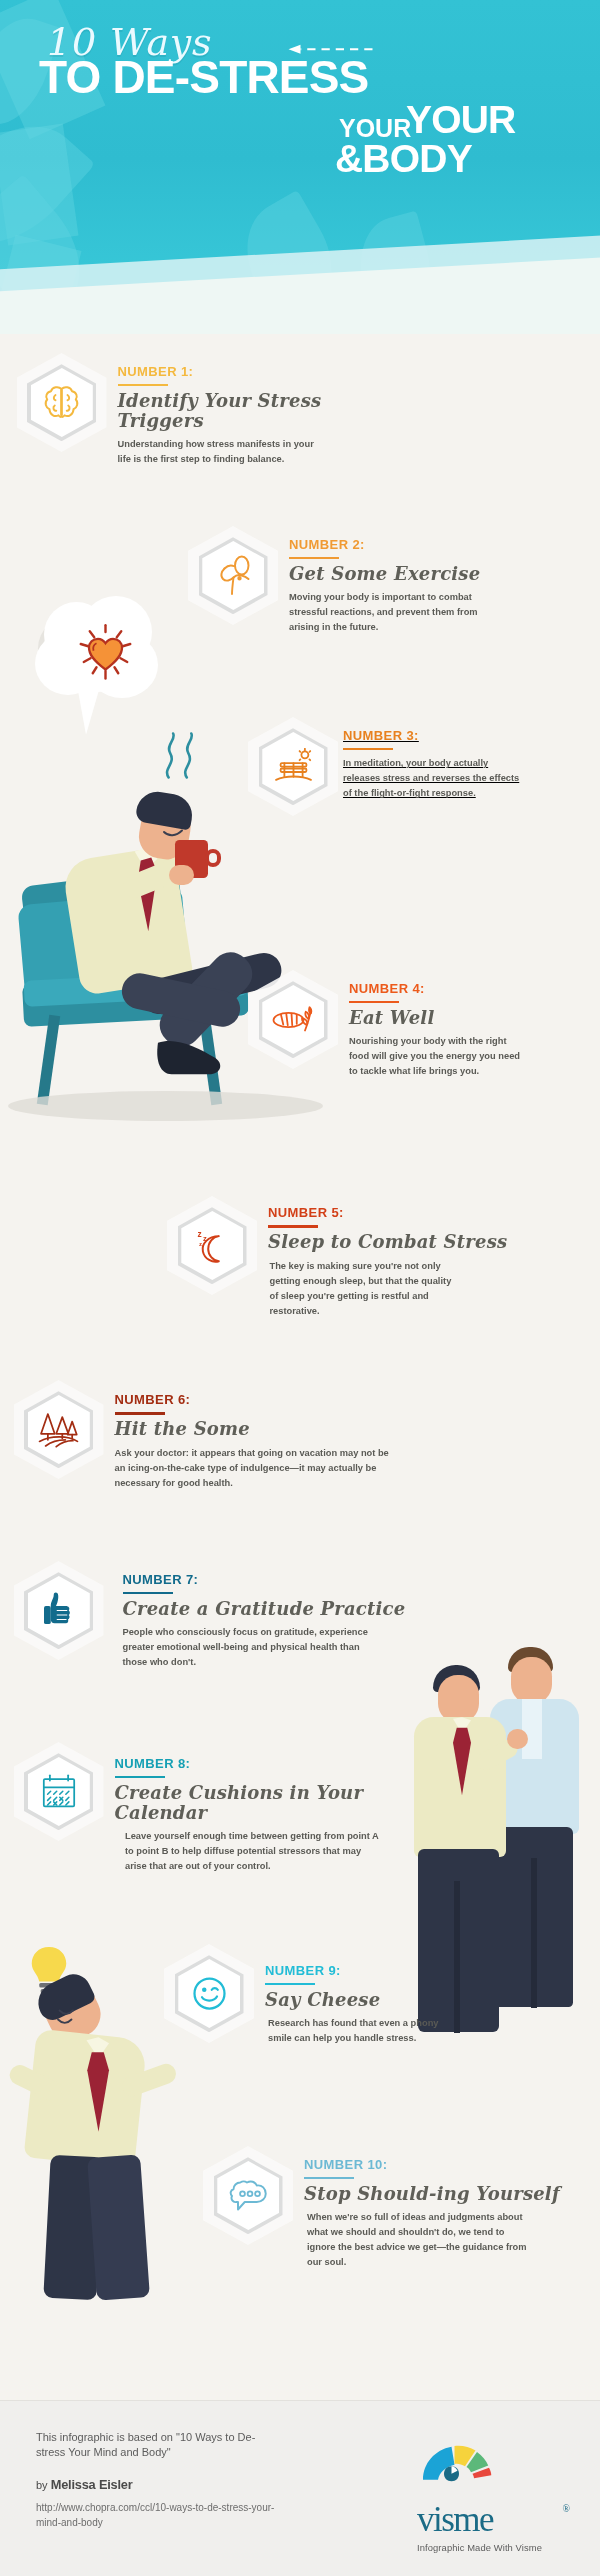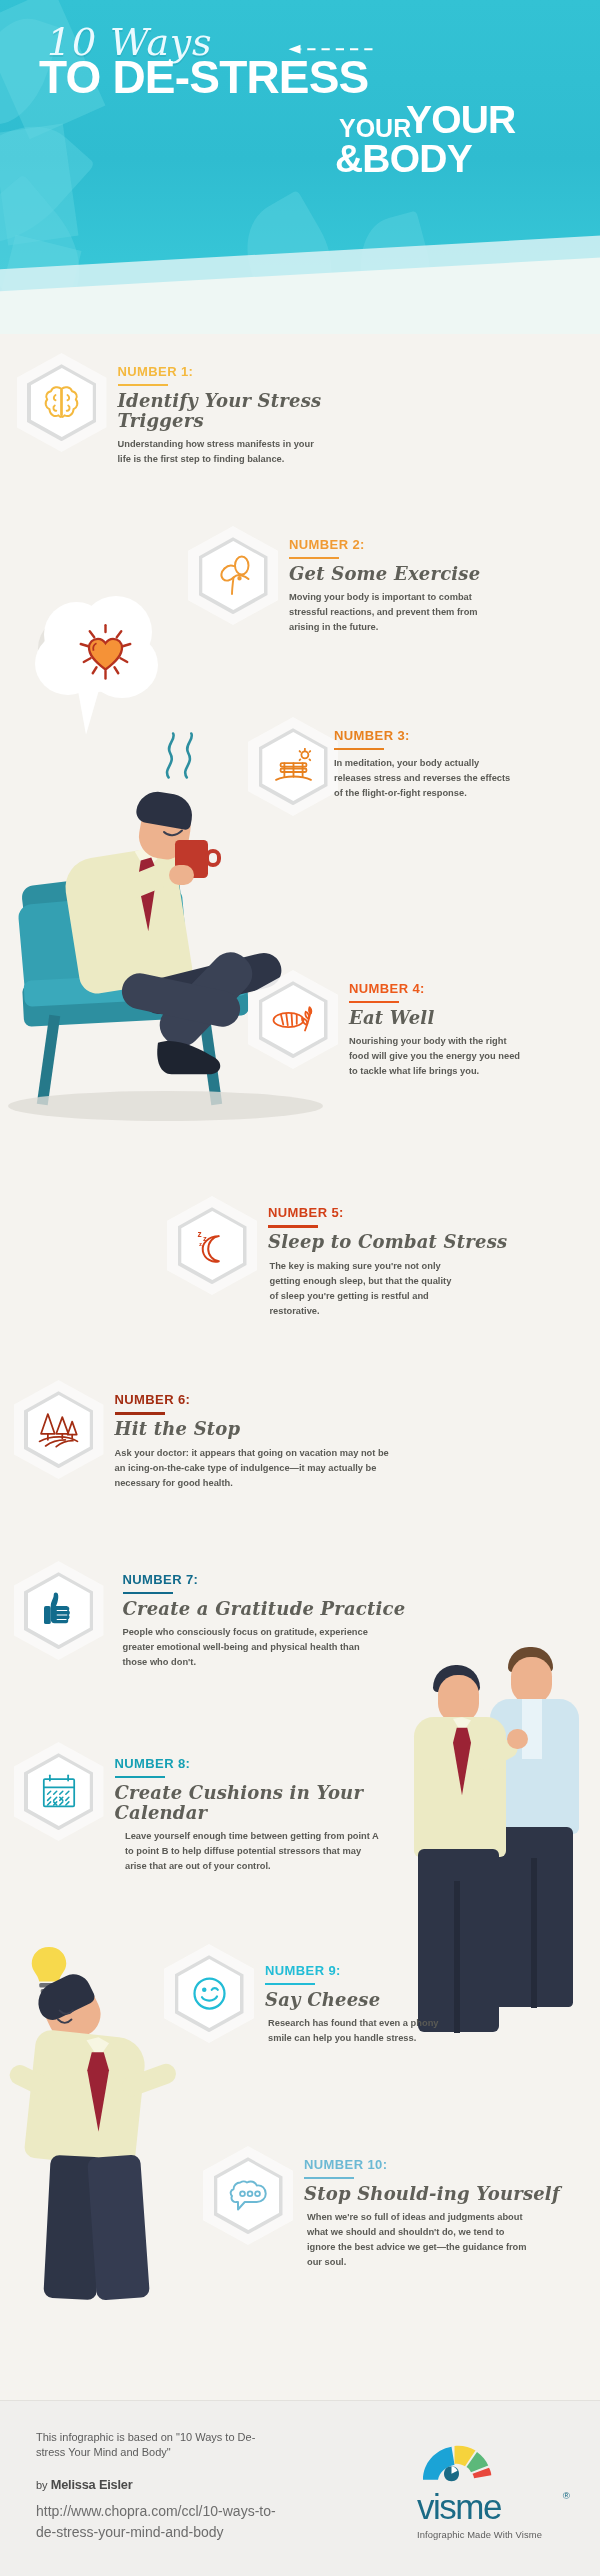--- a/index.html
+++ b/index.html
@@ -110,27 +110,27 @@
   .fc-line {
     font-family:"Liberation Sans", sans-serif; font-size:11px;
     color:#5c5c5c; line-height:1.45;
   }
   .fc-by {
     font-family:"Liberation Sans", sans-serif; font-size:11px;
     color:#4a4a4a; margin-top:16px;
   }
   .fc-by b { font-size:12.8px; font-weight:bold; letter-spacing:-0.2px; }
   .fc-url {
-    font-family:"Liberation Sans", sans-serif; font-size:14px;
+    font-family:"Liberation Sans", sans-serif; font-size:10px;
     color:#6d6d6d; line-height:1.45; margin-top:9px;
   }
   .flogo { position:absolute; left:417px; top:38px; width:150px; }
   .flogo-word {
-    font-family:Liberation Sans, sans-serif; font-size:35px;
-    color:#1b6b86; letter-spacing:-1.5px; line-height:1; margin-top:3px;
+    font-family:Liberation Serif, serif; font-size:35px;
+    color:#1b6b86; letter-spacing:-1.5px; line-height:1; margin-top:16px;
     position:relative;
   }
   .flogo-reg { position:absolute; font-size:9.8px; top:1.5px; right:-3px; letter-spacing:0; }
   .flogo-tag {
     font-family:"Liberation Sans", sans-serif; font-size:9.4px;
     color:#5d5d5d; margin-top:4.5px; letter-spacing:0.1px;
   }
 </style>
 </head>
 <body>
@@ -363,21 +363,21 @@
             <rect x="10" y="20" width="34" height="4.6" rx="1.6"></rect>
             <rect x="10" y="27" width="34" height="4.6" rx="1.6"></rect>
             <line x1="15" y1="20" x2="15" y2="38"></line>
             <line x1="27" y1="20" x2="27" y2="38"></line>
             <line x1="39" y1="20" x2="39" y2="38"></line>
             <path d="M4 42 C16 36 38 36 50 42"></path>
           </g>
         </svg>
       </div>
     </div>
-    <div class="etxt" style="left:86px;top:10.5px;width:248px;">
+    <div class="etxt" style="left:95px;top:10.5px;width:248px;text-decoration:underline;">
       <div class="enum" style="color:#e8811f;">NUMBER 3:</div>
       <div class="erule" style="background:#e8811f;"></div>
       <div class="edesc" style="max-width:177px;">In meditation, your body actually releases stress and reverses the effects of the flight-or-fight response.</div>
     </div>
   </div>
 
   <div class="entry" style="left:248px;top:970px;">
     <div class="hexwrap" style="left:0;top:0;">
       <div class="hexglow"></div>
       <div class="hexouter"></div>
@@ -442,21 +442,21 @@
             <path d="M2 40 C16 32 40 32 52 40"></path>
             <path d="M10 46 C18 40 28 38 36 38"></path>
             <path d="M24 47 C30 42 38 39 46 39"></path>
           </g>
         </svg>
       </div>
     </div>
     <div class="etxt" style="left:101px;top:12px;width:300px;">
       <div class="enum" style="color:#a32d12;">NUMBER 6:</div>
       <div class="erule" style="background:#a32d12;"></div>
-      <div class="etitle">Hit the Stop</div>
+      <div class="etitle">Hit the Some</div>
       <div class="edesc" style="max-width:278px;">Ask your doctor: it appears that going on vacation may not be an icing-on-the-cake type of indulgence—it may actually be necessary for good health.</div>
     </div>
   </div>
 
   <div class="entry" style="left:13.5px;top:1561px;">
     <div class="hexwrap" style="left:0;top:0;">
       <div class="hexglow"></div>
       <div class="hexouter"></div>
       <div class="hexinner">
         <svg width="38" height="39" viewBox="0 0 50 52">

